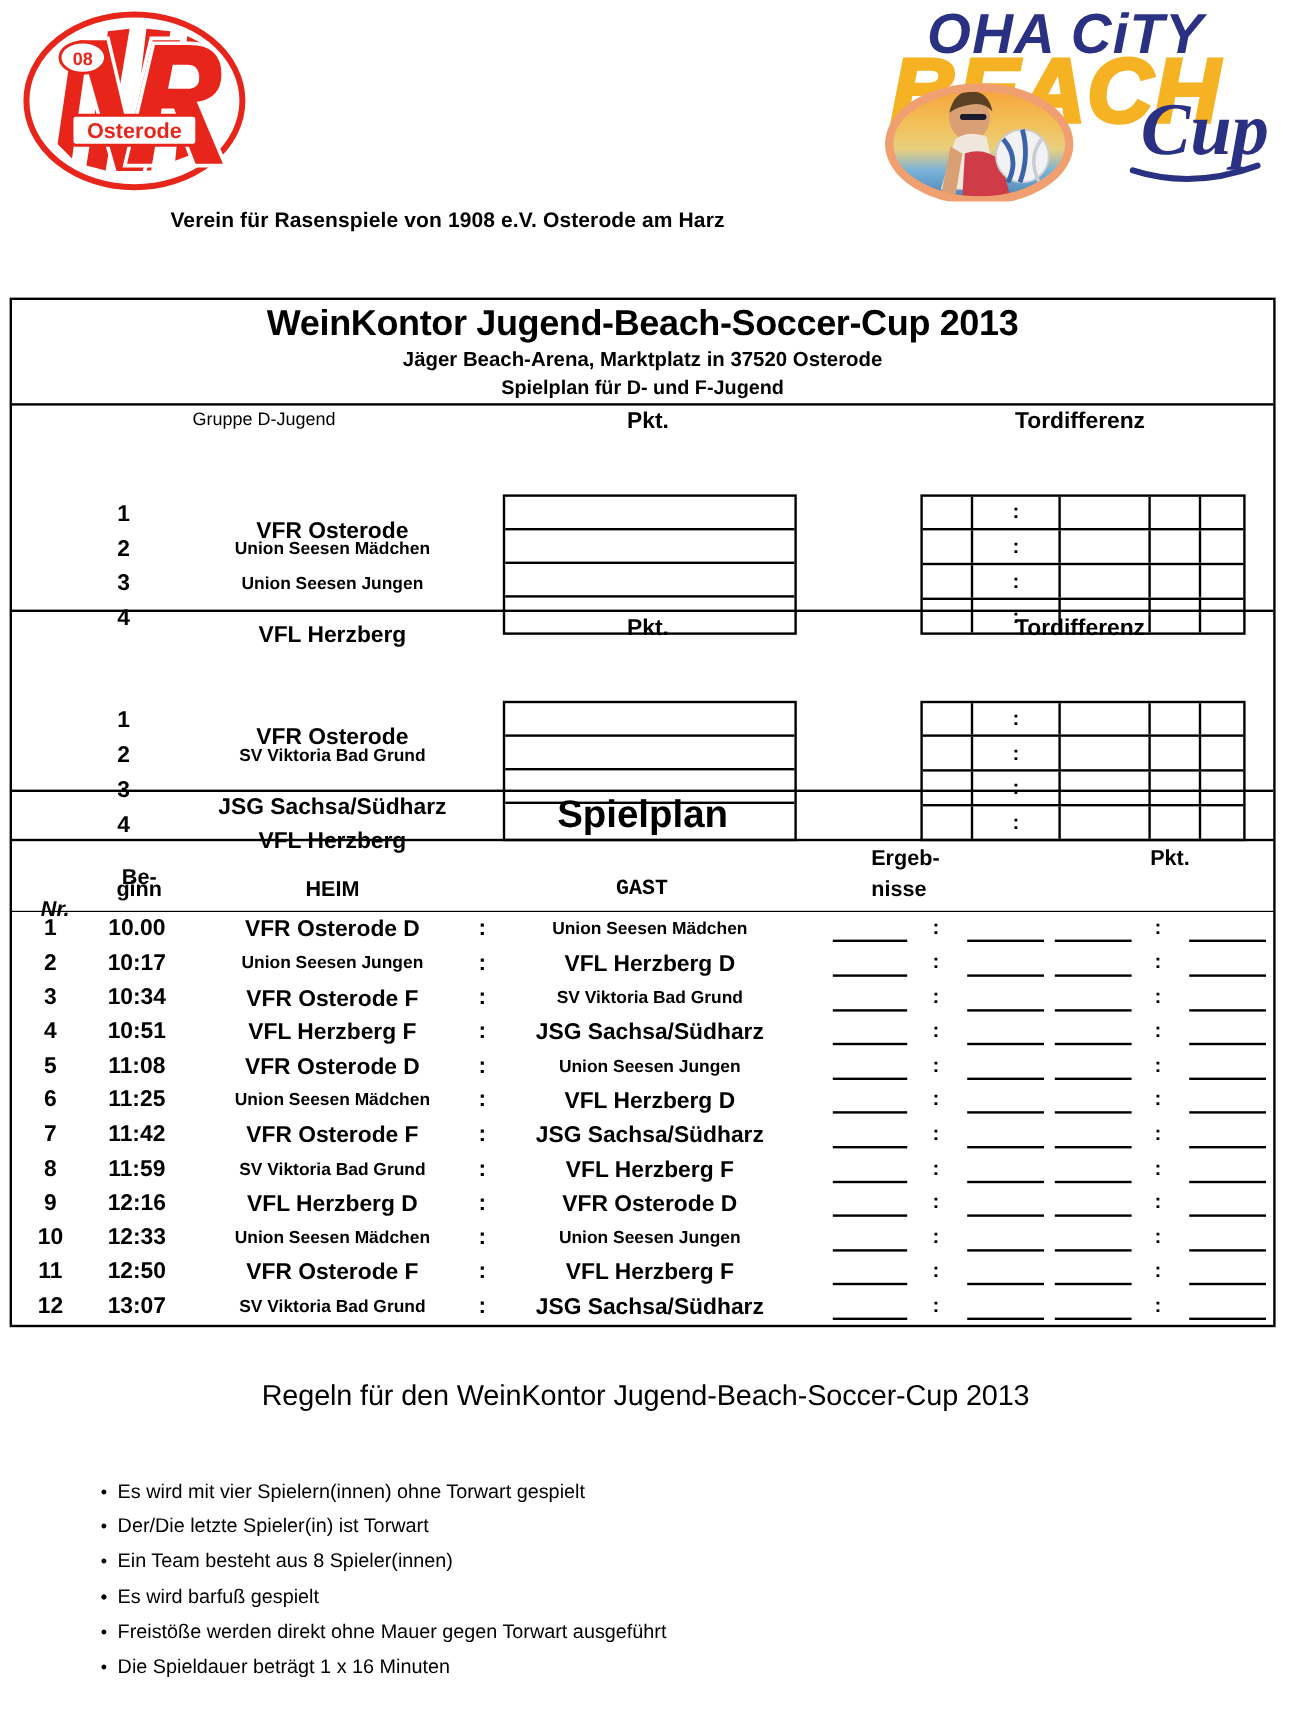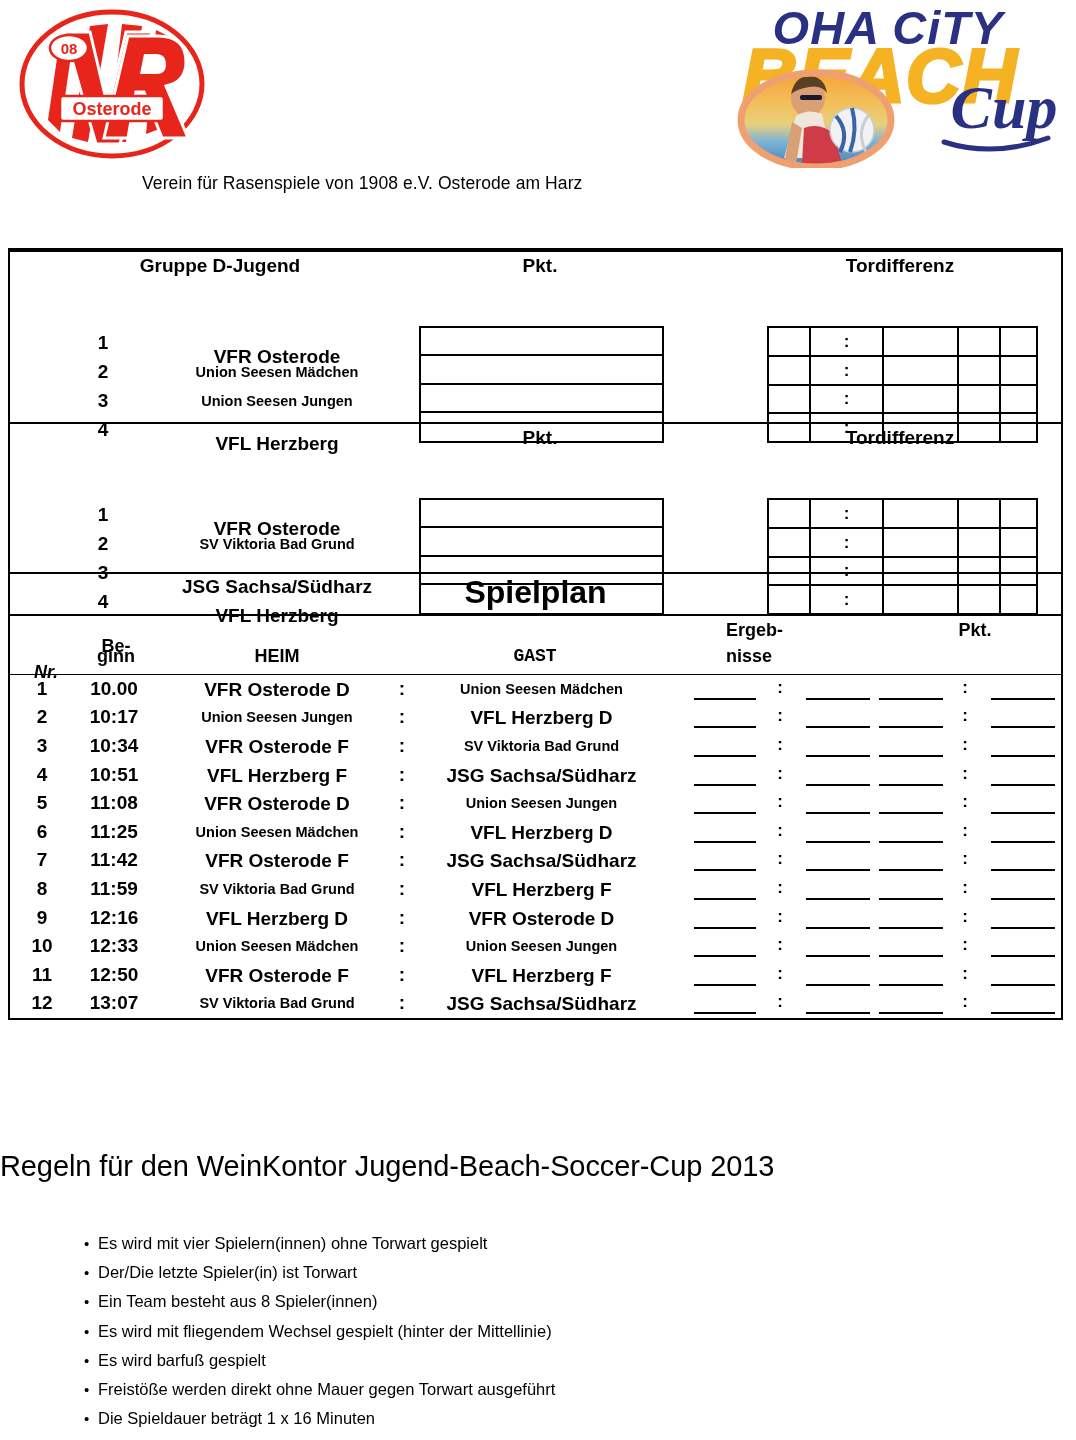--- a/index.html
+++ b/index.html
@@ -36,21 +36,21 @@
     position: absolute;
     left: 712px; top: 2px;
     width: 358px; height: 166px;
   }
   .oha-logo svg { display: block; }
 
   .club-subtitle {
     position: absolute;
     left: 142px; top: 173px;
     font-size: 17.5px;
-    font-weight: 400;
+    font-weight: 700;
     letter-spacing: 0.1px;
     white-space: nowrap;
   }
 
   
   .sheet {
     position: absolute;
     left: 8px; top: 248px;
     width: 1055px;
     border: 2px solid #000;
@@ -86,22 +86,22 @@
   
   .group-section { position: relative; }
   .group-head {
     position: relative;
     height: 30px;
   }
   .group-head .gh-name {
     position: absolute;
     left: 0; width: 420px;
     text-align: center;
-    font-size: 19px;
-    font-weight: bold;
+    font-size: 15px;
+    font-weight: normal;
     top: 3px;
   }
   .group-head .gh-pkt {
     position: absolute;
     left: 420px; width: 220px;
     text-align: center;
     font-size: 19px;
     font-weight: bold;
     top: 3px;
   }
@@ -280,22 +280,22 @@
   .rc-1 { left: 757px; width: 26px; }
   .rc-2 { left: 942px; width: 26px; }
 
   
   .rules-zone {
     position: absolute;
     left: 0; top: 1150px;
     width: 1076px;
   }
   .rules-title {
-    text-align: left;
-    font-size: 29px;
+    text-align: center;
+    font-size: 24px;
     font-weight: 400;
     letter-spacing: -0.1px;
   }
   .rules-list {
     margin: 0;
     padding: 0;
     list-style: none;
     position: absolute;
     left: 84px;
     top: 79px;
@@ -380,20 +380,25 @@
       <text x="292" y="126" font-family="'Liberation Serif', serif" font-size="62" font-style="italic" font-weight="bold" fill="#2b3182" text-anchor="middle">Cup</text>
       <path d="M232 140 q50 16 104 -4" fill="none" stroke="#2b3182" stroke-width="5" stroke-linecap="round"></path>
     </svg>
   </div>
 
   <div class="club-subtitle">Verein für Rasenspiele von 1908 e.V.  Osterode am Harz</div>
 </div>
 
 <div class="sheet">
 
+  <div class="title-block">
+    <div class="main-title">WeinKontor Jugend-Beach-Soccer-Cup 2013</div>
+    <div class="sub-title-1">Jäger Beach-Arena, Marktplatz in 37520 Osterode</div>
+    <div class="sub-title-2">Spielplan für D- und F-Jugend</div>
+  </div>
   <div class="hr-thick"></div>
 
   <div class="group-section">
     <div class="group-head">
       <div class="gh-name">Gruppe D-Jugend</div>
       <div class="gh-pkt">Pkt.</div>
       <div class="gh-tord">Tordifferenz</div>
     </div>
     <div class="group-body">
       <div class="grow" style="top:46px">
@@ -719,21 +724,20 @@
     <li>
       <span class="bullet">•</span>
       <span>Der/Die letzte Spieler(in) ist Torwart</span>
     </li>
     <li>
       <span class="bullet">•</span>
       <span>Ein Team besteht aus 8 Spieler(innen)</span>
     </li>
     <li>
       <span class="bullet">•</span>
-      <span>Es wird mit fliegendem Wechsel gespielt (hinter der Mittellinie)</span>
     </li>
     <li>
       <span class="bullet">•</span>
       <span>Es wird barfuß gespielt</span>
     </li>
     <li>
       <span class="bullet">•</span>
       <span>Freistöße werden direkt ohne Mauer gegen Torwart ausgeführt</span>
     </li>
     <li>

